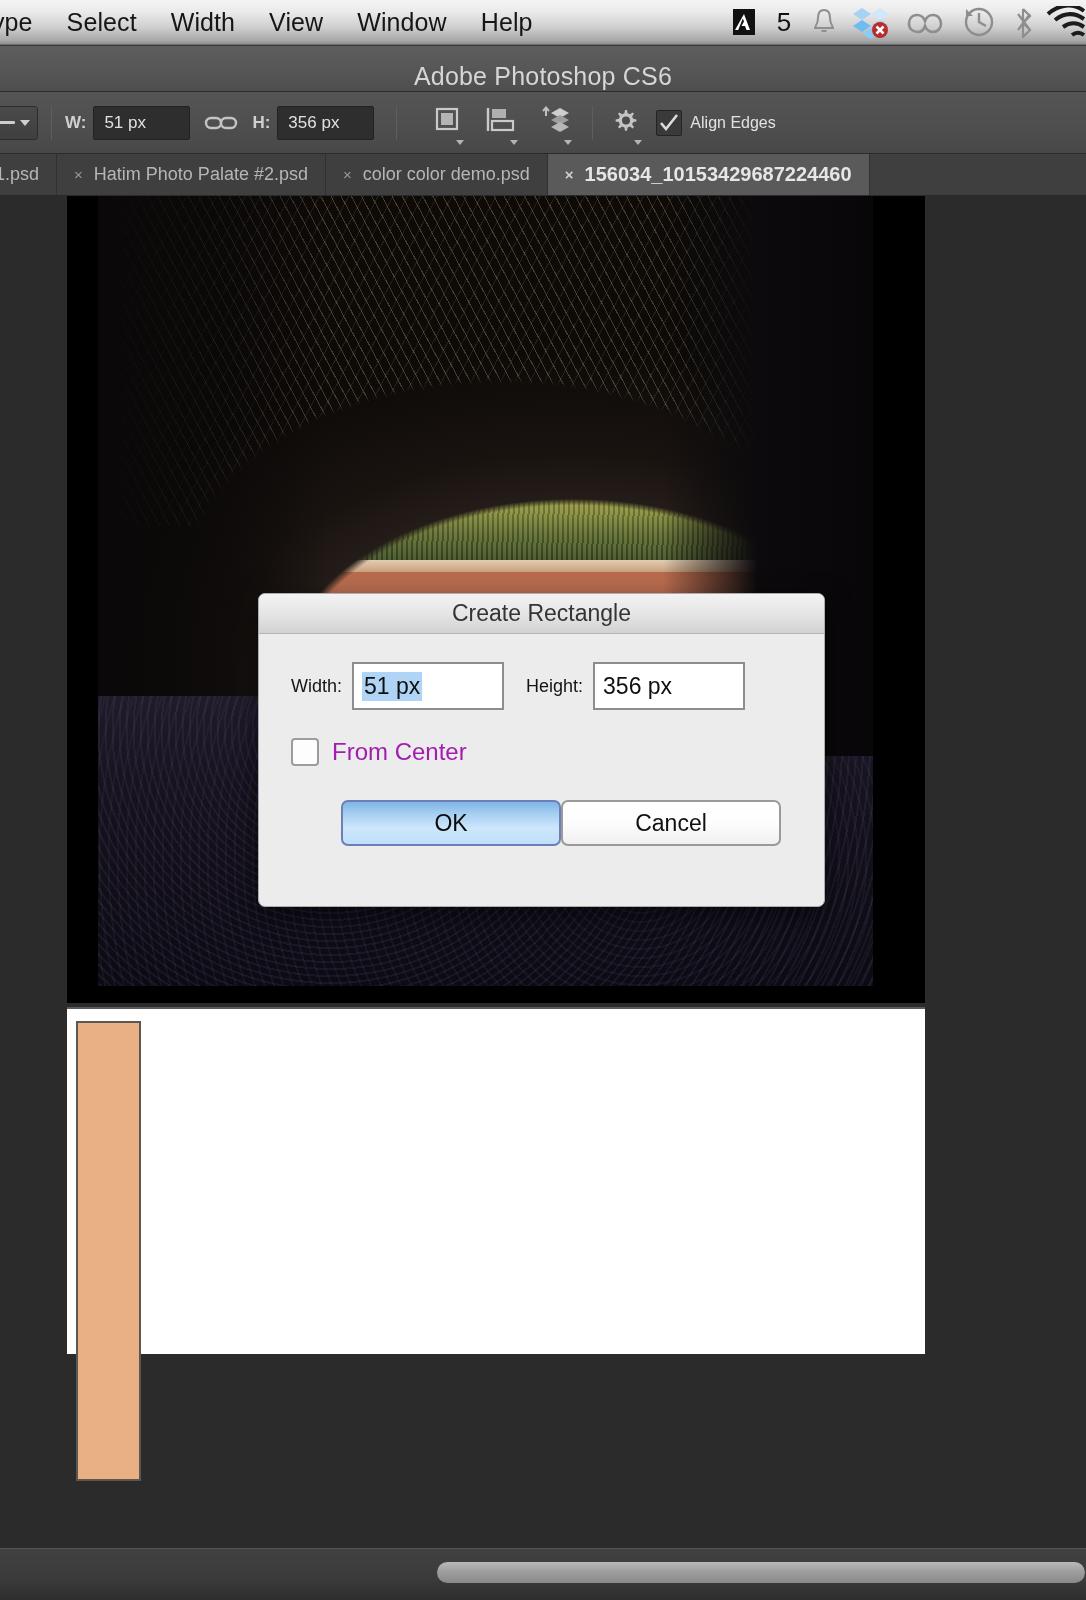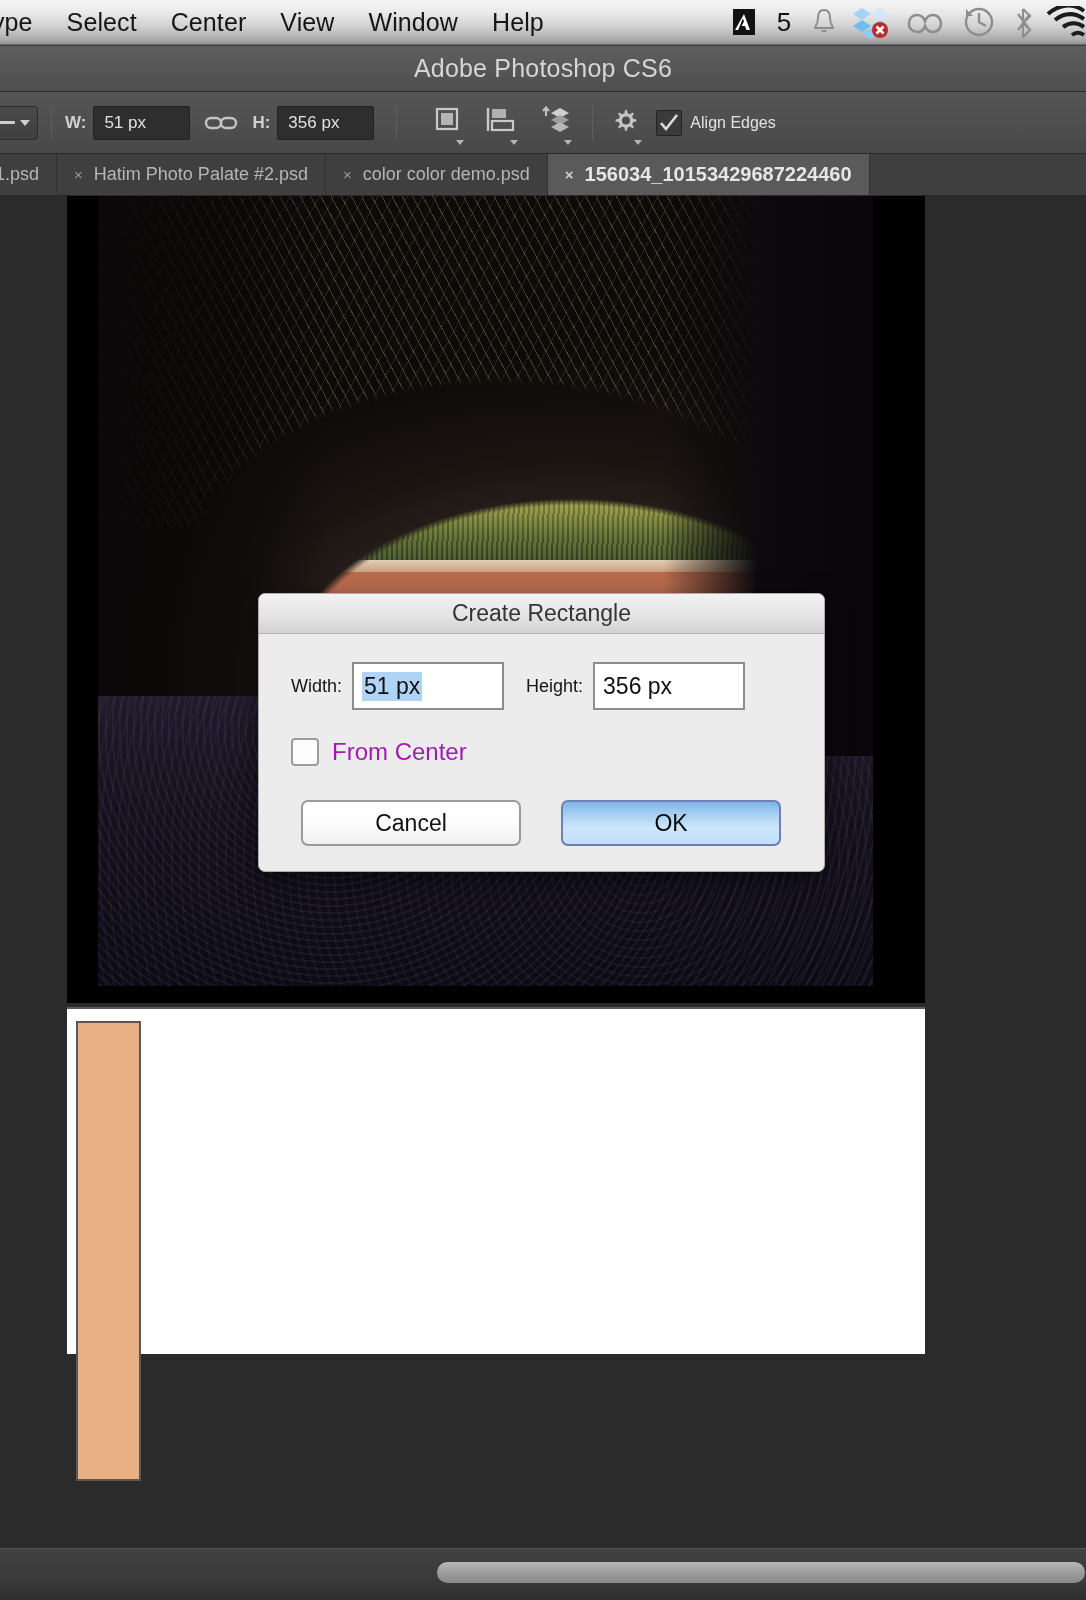--- a/index.html
+++ b/index.html
@@ -27,21 +27,21 @@
   .macright { margin-left: auto; display: flex; align-items: center; gap: 0px; padding-right: 0px; }
   .mi { width: 54px; height: 45px; display: flex; align-items: center; justify-content: center; }
   .mi.narrow { width: 40px; }
 
   
   .apptitle {
     position: absolute; left: 0; top: 45px; width: 1086px; height: 47px;
     background: linear-gradient(to bottom, #5e5e5e 0%, #575757 48%, #4e4e4e 100%);
     border-top: 1px solid #3a3a3a;
     border-bottom: 1px solid #2c2c2c;
-    display: flex; align-items: center; justify-content: center;
+    display: flex; align-items: flex-end; justify-content: center;
   }
   .apptitle span { font-size: 25px; color: #d6d6d6; letter-spacing: .2px; }
 
   
   .optionsbar {
     position: absolute; left: 0; top: 92px; width: 1086px; height: 62px;
     background: linear-gradient(to bottom, #555555 0%, #4f4f4f 50%, #484848 100%);
     border-bottom: 1px solid #2a2a2a;
     display: flex; align-items: center;
   }
@@ -191,21 +191,21 @@
     border-top: 1px solid #555;
   }
   .hthumb {
     position: absolute; left: 437px; top: 1562px; width: 648px; height: 21px;
     background: linear-gradient(to bottom, #b9b9b9 0%, #9e9e9e 45%, #8a8a8a 100%);
     border-radius: 11px;
   }
 
   
   .dialog {
-    position: absolute; left: 258px; top: 593px; width: 567px; height: 279px;
+    position: absolute; left: 258px; top: 593px; width: 567px; height: 314px;
     background: #ececec;
     border: 1px solid #adadad;
     border-radius: 7px;
     box-shadow: 0 8px 26px rgba(0,0,0,.55);
     overflow: hidden;
   }
   .dlg-title {
     height: 40px; width: 100%;
     background: linear-gradient(to bottom, #f3f3f3 0%, #e4e4e4 55%, #d2d2d2 100%);
     border-bottom: 1px solid #b4b4b4;
@@ -249,21 +249,21 @@
 </style>
 </head>
 <body>
 
 <div id="app">
 
   <div class="macbar">
     <div class="macmenus">
       <div class="macmenu first">ype</div>
       <div class="macmenu">Select</div>
-      <div class="macmenu">Center</div>
+      <div class="macmenu">Width</div>
       <div class="macmenu">View</div>
       <div class="macmenu">Window</div>
       <div class="macmenu">Help</div>
     </div>
 
     <div class="macright">
       <div class="mi narrow">
         <svg width="28" height="30" viewBox="0 0 28 30">
             <path d="M3 2 L25 2 L25 28 L3 28 Z" fill="#111"></path>
             <path d="M14 7 L20 23 L16.5 23 L15 19 L11.5 19 L14 14.5 L12.8 11.5 L8.2 23 L5 23 Z" fill="#fff"></path>
@@ -450,19 +450,19 @@
         <div class="fld-lbl">Height:</div>
         <div class="fld h">
           <span>356 px</span>
         </div>
       </div>
       <div class="row2">
         <div class="chkbox"></div>
         <div class="chk-lbl">From Center</div>
       </div>
       <div class="row3">
+        <div class="btn ok">OK</div>
         <div class="btn cancel">Cancel</div>
-        <div class="btn ok">OK</div>
       </div>
     </div>
   </div>
 
 </div>
 
 </body></html>

